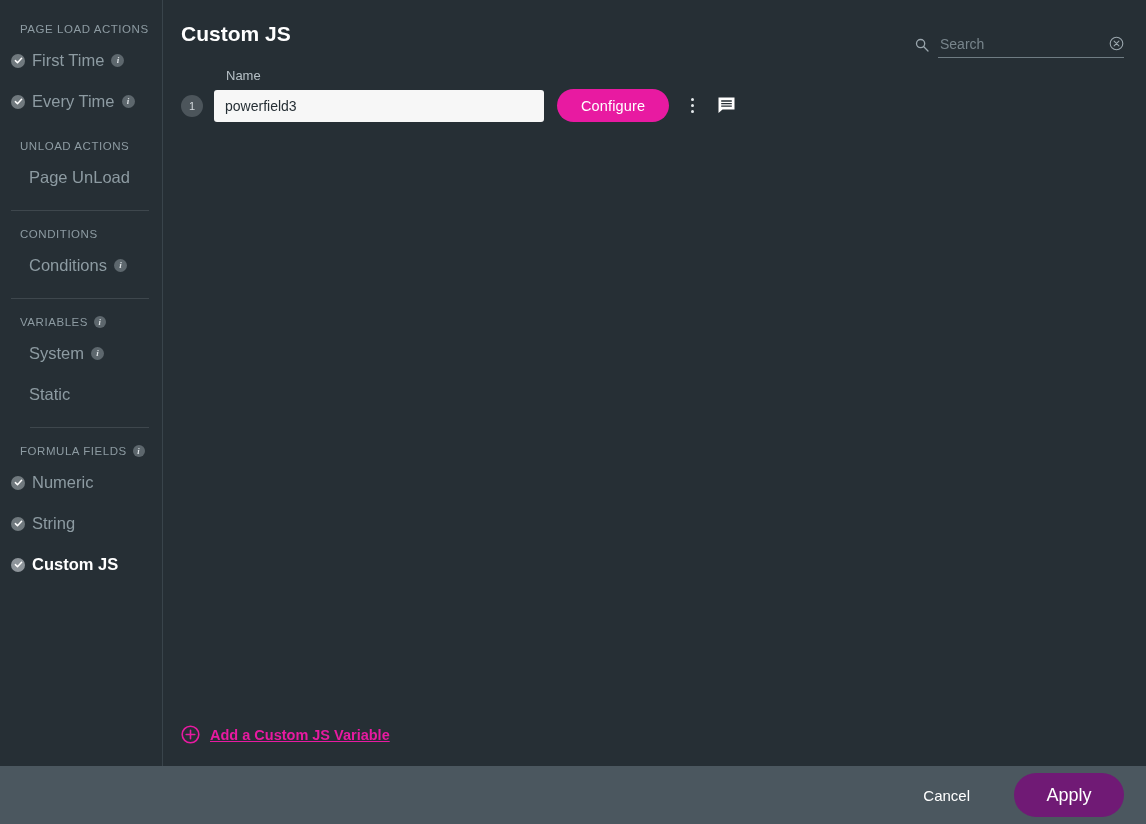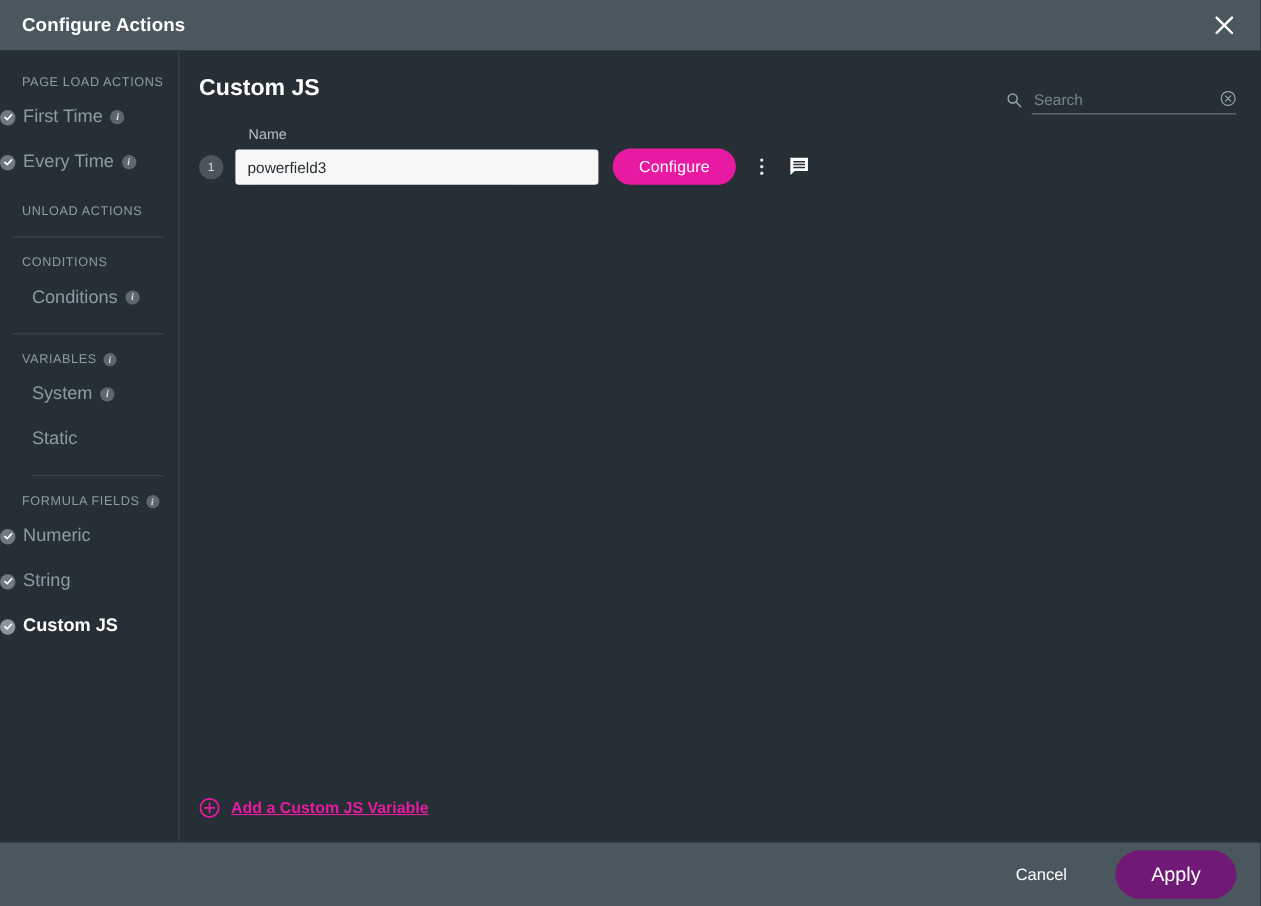--- a/index.html
+++ b/index.html
@@ -64,20 +64,21 @@
     height: 22px;
     display: flex;
     align-items: center;
     gap: 6px;
   }
   .sb-item {
     height: 41px;
     display: flex;
     align-items: center;
     gap: 7px;
+    padding-left: 11px;
     color: #8d9ba2;
     font-size: 16.5px;
     cursor: pointer;
   }
   .sb-item.no-check { padding-left: 29px; }
   .sb-item.active { color: #ffffff; font-weight: bold; }
   .check {
     width: 14px; height: 14px; flex: 0 0 14px;
     border-radius: 50%;
     background: #70797e;
@@ -284,28 +285,20 @@
     cursor: pointer;
     width: 110px;
     height: 44px;
   }
 </style>
 </head>
 <body>
 
 <div class="app">
 
-  <div class="titlebar">
-    <div class="titlebar-title">Configure Actions</div>
-    <div class="close-btn">
-      <svg width="20" height="20" viewBox="0 0 20 20">
-        <path d="M3 3 L17 17 M17 3 L3 17" stroke="#ffffff" stroke-width="2.2" stroke-linecap="round"></path>
-      </svg>
-    </div>
-  </div>
 
   <div class="body">
 
     <div class="sidebar" id="sidebar">
         <div class="sec-head">
           <span>PAGE LOAD ACTIONS</span>
         </div>
         <div class="sb-item">
           <span class="check">
             <svg width="9" height="9" viewBox="0 0 9 9">
@@ -320,20 +313,23 @@
             <svg width="9" height="9" viewBox="0 0 9 9">
               <path d="M1.4 4.6 L3.5 6.7 L7.6 2.3" fill="none" stroke="#ffffff" stroke-width="1.5" stroke-linecap="round" stroke-linejoin="round"></path>
             </svg>
           </span>
           <span>Every Time</span>
           <span class="info">i</span>
         </div>
         <div class="divider" style="visibility: hidden; margin: 6px 13px 6px 11px;"></div>
         <div class="sec-head">
           <span>UNLOAD ACTIONS</span>
+        </div>
+        <div class="sb-item no-check">
+          <span>Page UnLoad</span>
         </div>
         <div class="divider"></div>
         <div class="sec-head">
           <span>CONDITIONS</span>
         </div>
         <div class="sb-item no-check">
           <span>Conditions</span>
           <span class="info">i</span>
         </div>
         <div class="divider"></div>

